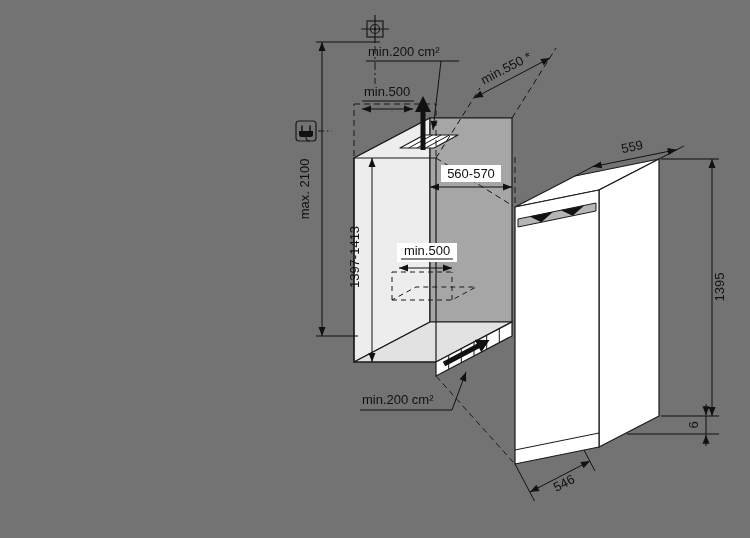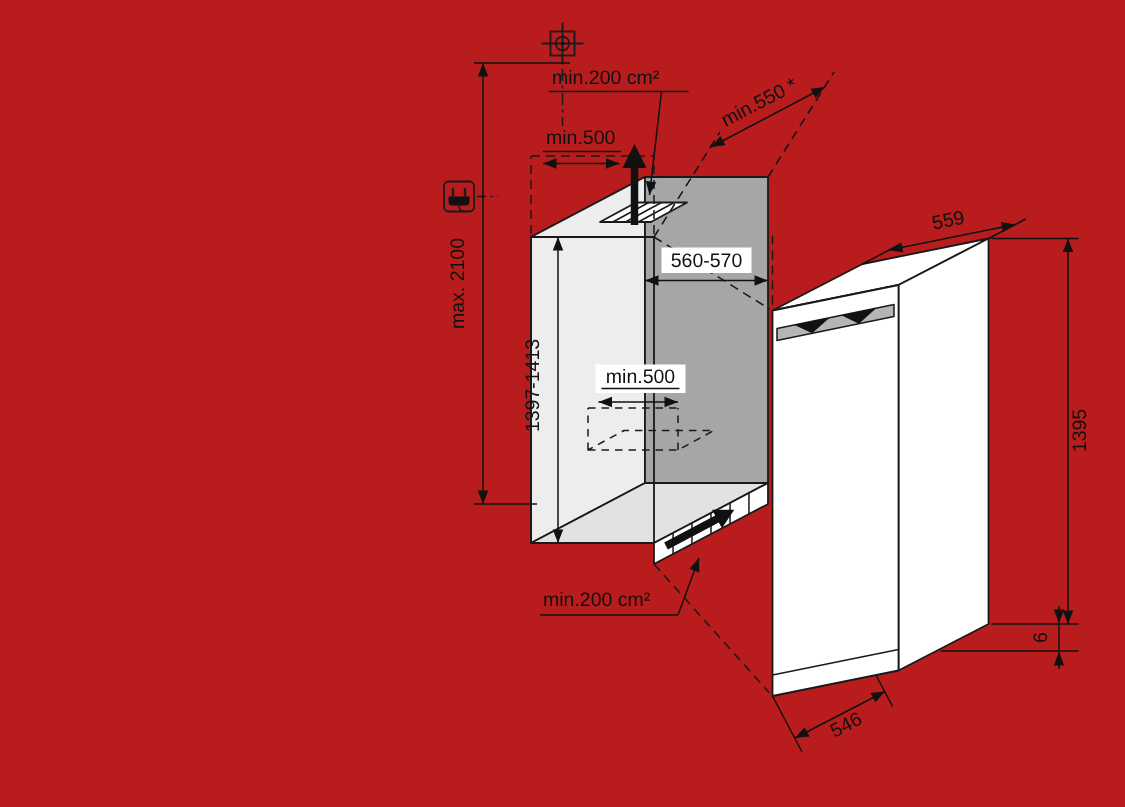--- a/index.html
+++ b/index.html
@@ -1,19 +1,19 @@
 <!DOCTYPE html>
 <html><head>
 <meta charset="utf-8">
 <style>
   html,body{margin:0;padding:0;background:#fff;}
   .stage{
     position:relative;
     width:750px;height:538px;
-    background:#b91c1c;
+    background:#737373;
     font-family:"Liberation Sans", sans-serif;
     overflow:hidden;
   }
   svg{display:block;}
   text{
     font-family:"Liberation Sans", sans-serif;
     font-size:13px;
     fill:#111;
   }
 </style>

